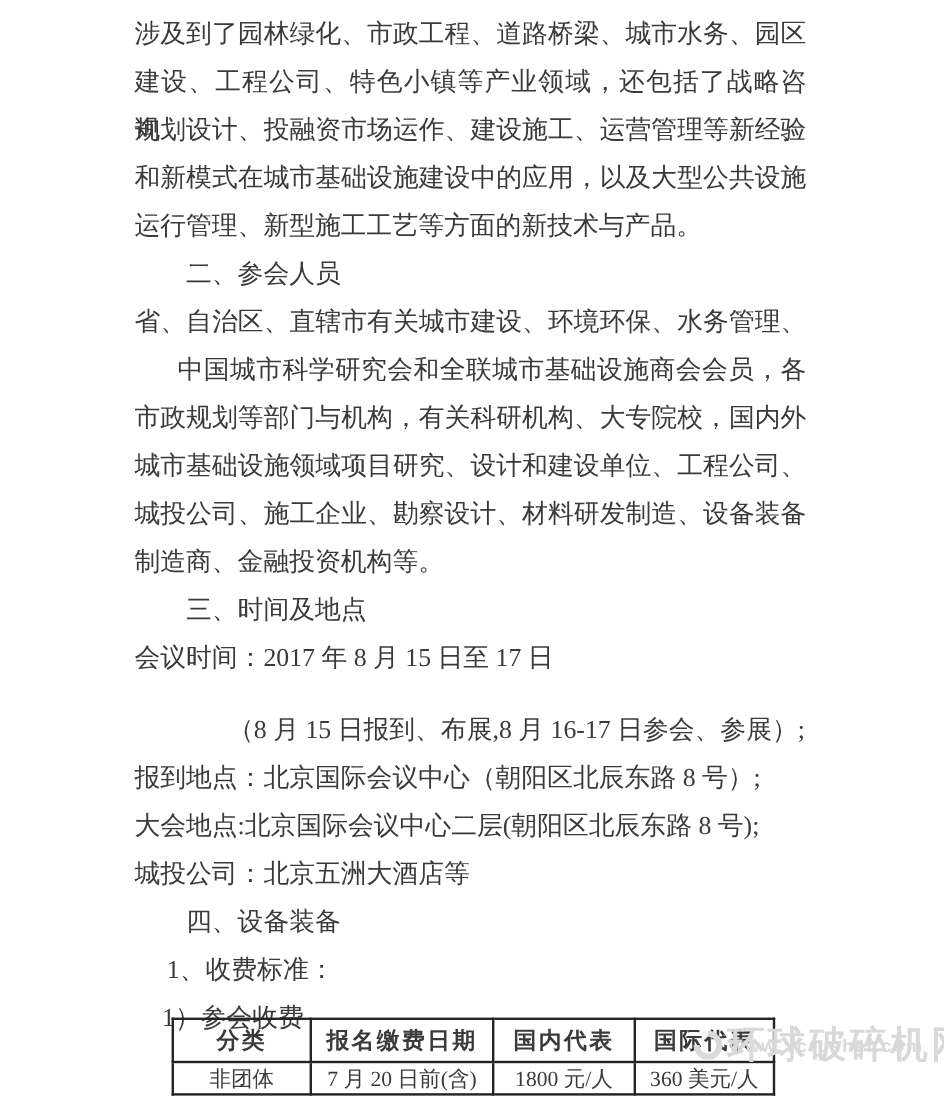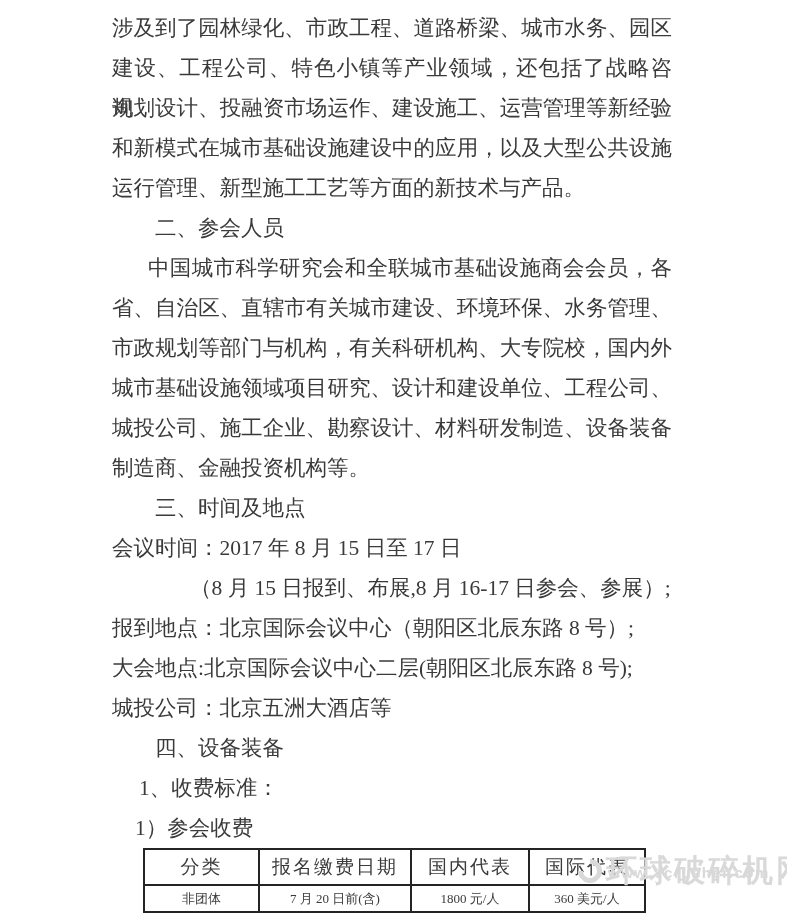--- a/index.html
+++ b/index.html
@@ -35,21 +35,21 @@
   }
   
   .j {
     white-space: normal;
     text-align: justify;
     text-align-last: justify;
     text-justify: inter-character;
   }
   .ind-h     { padding-left: 43px; }   
   .ind-first { padding-left: 36px; }   
-  .ind-paren { padding-left: 78px; }   
+  .ind-paren { padding-left: 78px; margin-top: 20px; }   
   .ind-n1    { padding-left: 27px; font-family: Liberation Serif, serif; }   
   .ind-n2    { padding-left: 23px; }   
 
   table.fee {
     position: absolute;
     top: 848px; left: 143px;
     width: 501px;
     border-collapse: collapse;
     table-layout: fixed;
     color: var(--text);
@@ -57,26 +57,26 @@
   table.fee th, table.fee td {
     border: 2px solid var(--table-border);
     text-align: center;
     vertical-align: middle;
     white-space: nowrap;
     overflow: hidden;
   }
   table.fee th {
     height: 36px;
     font-size: 19px;
-    font-weight: normal;
+    font-weight: bold;
     letter-spacing: 2px;
   }
   table.fee td {
     height: 27px;
-    font-size: 13px;
+    font-size: 18px;
     font-weight: normal;
   }
   col.c1 { width: 115px; }
   col.c2 { width: 152px; }
   col.c3 { width: 118px; }
   col.c4 { width: 116px; }
 
   .watermark {
     position: absolute;
     top: 850px; left: 578px;
@@ -121,22 +121,22 @@
 
 <div class="page">
 
   <div class="doc">
     <div class="line j">涉及到了园林绿化、市政工程、道路桥梁、城市水务、园区</div>
     <div class="line j">建设、工程公司、特色小镇等产业领域，还包括了战略咨询、</div>
     <div class="line j">规划设计、投融资市场运作、建设施工、运营管理等新经验</div>
     <div class="line j">和新模式在城市基础设施建设中的应用，以及大型公共设施</div>
     <div class="line">运行管理、新型施工工艺等方面的新技术与产品。</div>
     <div class="line ind-h">二、参会人员</div>
+    <div class="line j">省、自治区、直辖市有关城市建设、环境环保、水务管理、</div>
     <div class="line ind-first j">中国城市科学研究会和全联城市基础设施商会会员，各</div>
-    <div class="line j">省、自治区、直辖市有关城市建设、环境环保、水务管理、</div>
     <div class="line j">市政规划等部门与机构，有关科研机构、大专院校，国内外</div>
     <div class="line j">城市基础设施领域项目研究、设计和建设单位、工程公司、</div>
     <div class="line j">城投公司、施工企业、勘察设计、材料研发制造、设备装备</div>
     <div class="line">制造商、金融投资机构等。</div>
     <div class="line ind-h">三、时间及地点</div>
     <div class="line">会议时间：2017 年 8 月 15 日至 17 日</div>
     <div class="line ind-paren">（8 月 15 日报到、布展,8 月 16-17 日参会、参展）;</div>
     <div class="line">报到地点：北京国际会议中心（朝阳区北辰东路 8 号）;</div>
     <div class="line">大会地点:北京国际会议中心二层(朝阳区北辰东路 8 号);</div>
     <div class="line">城投公司：北京五洲大酒店等</div>

